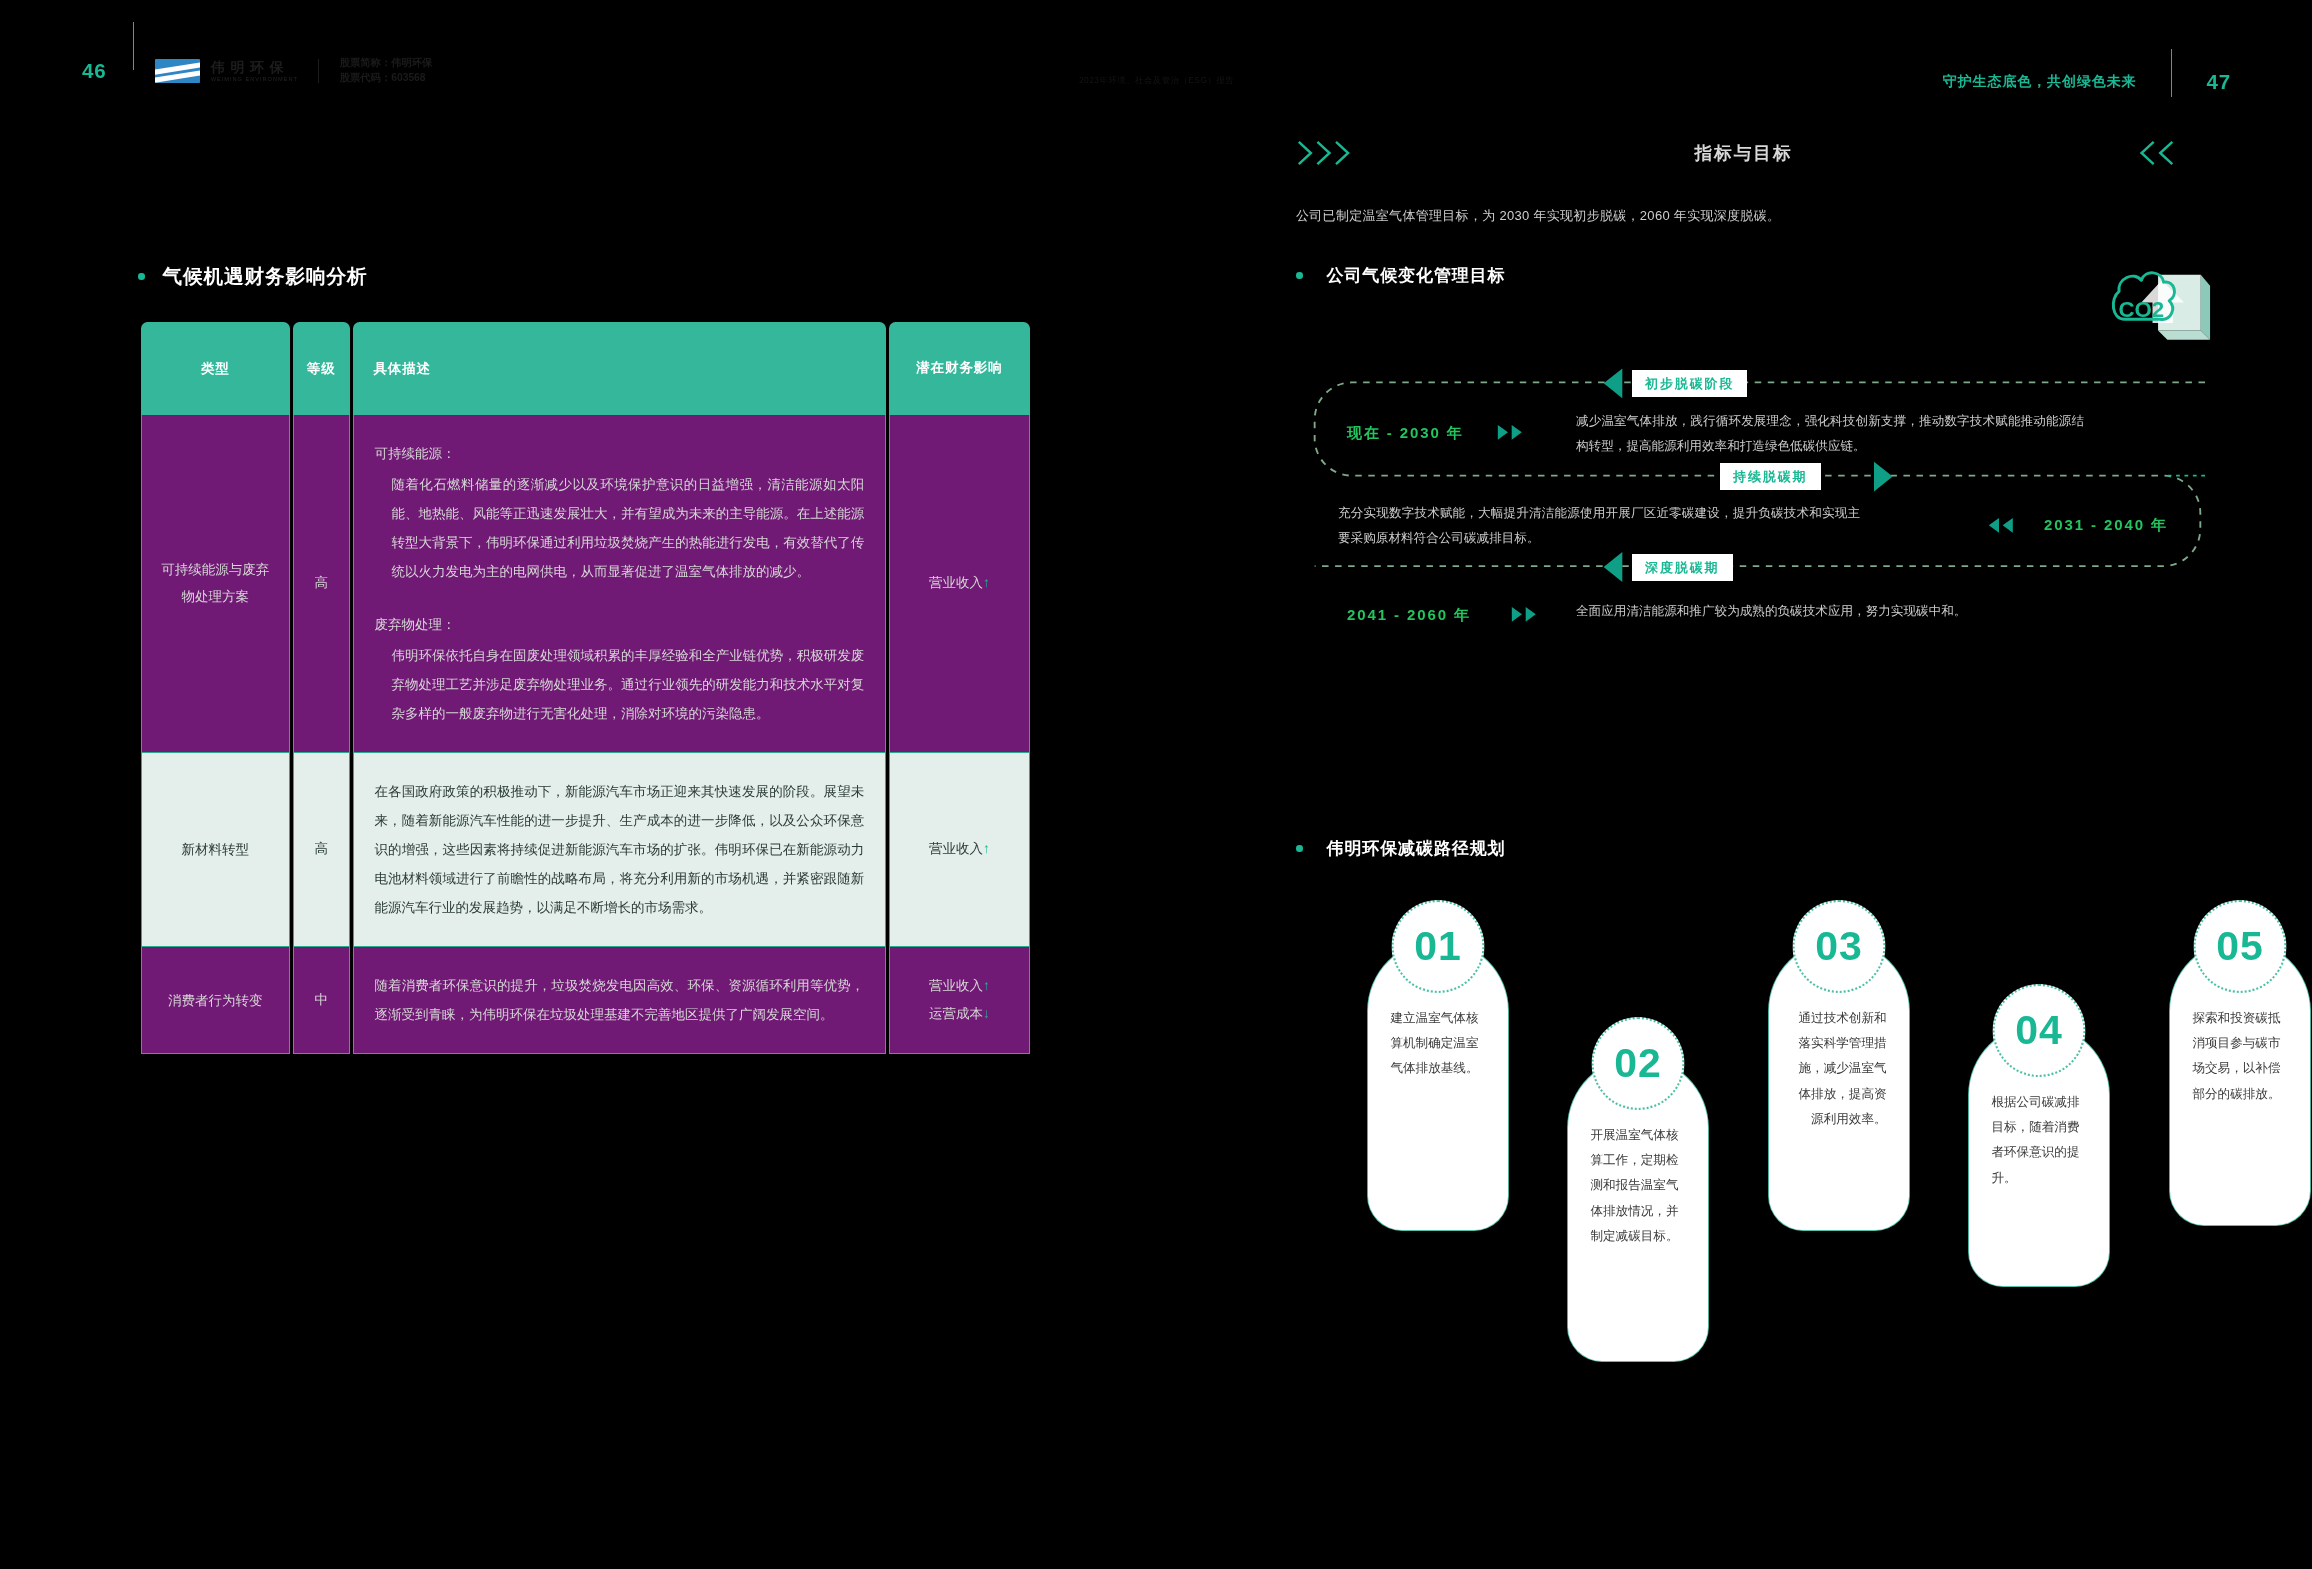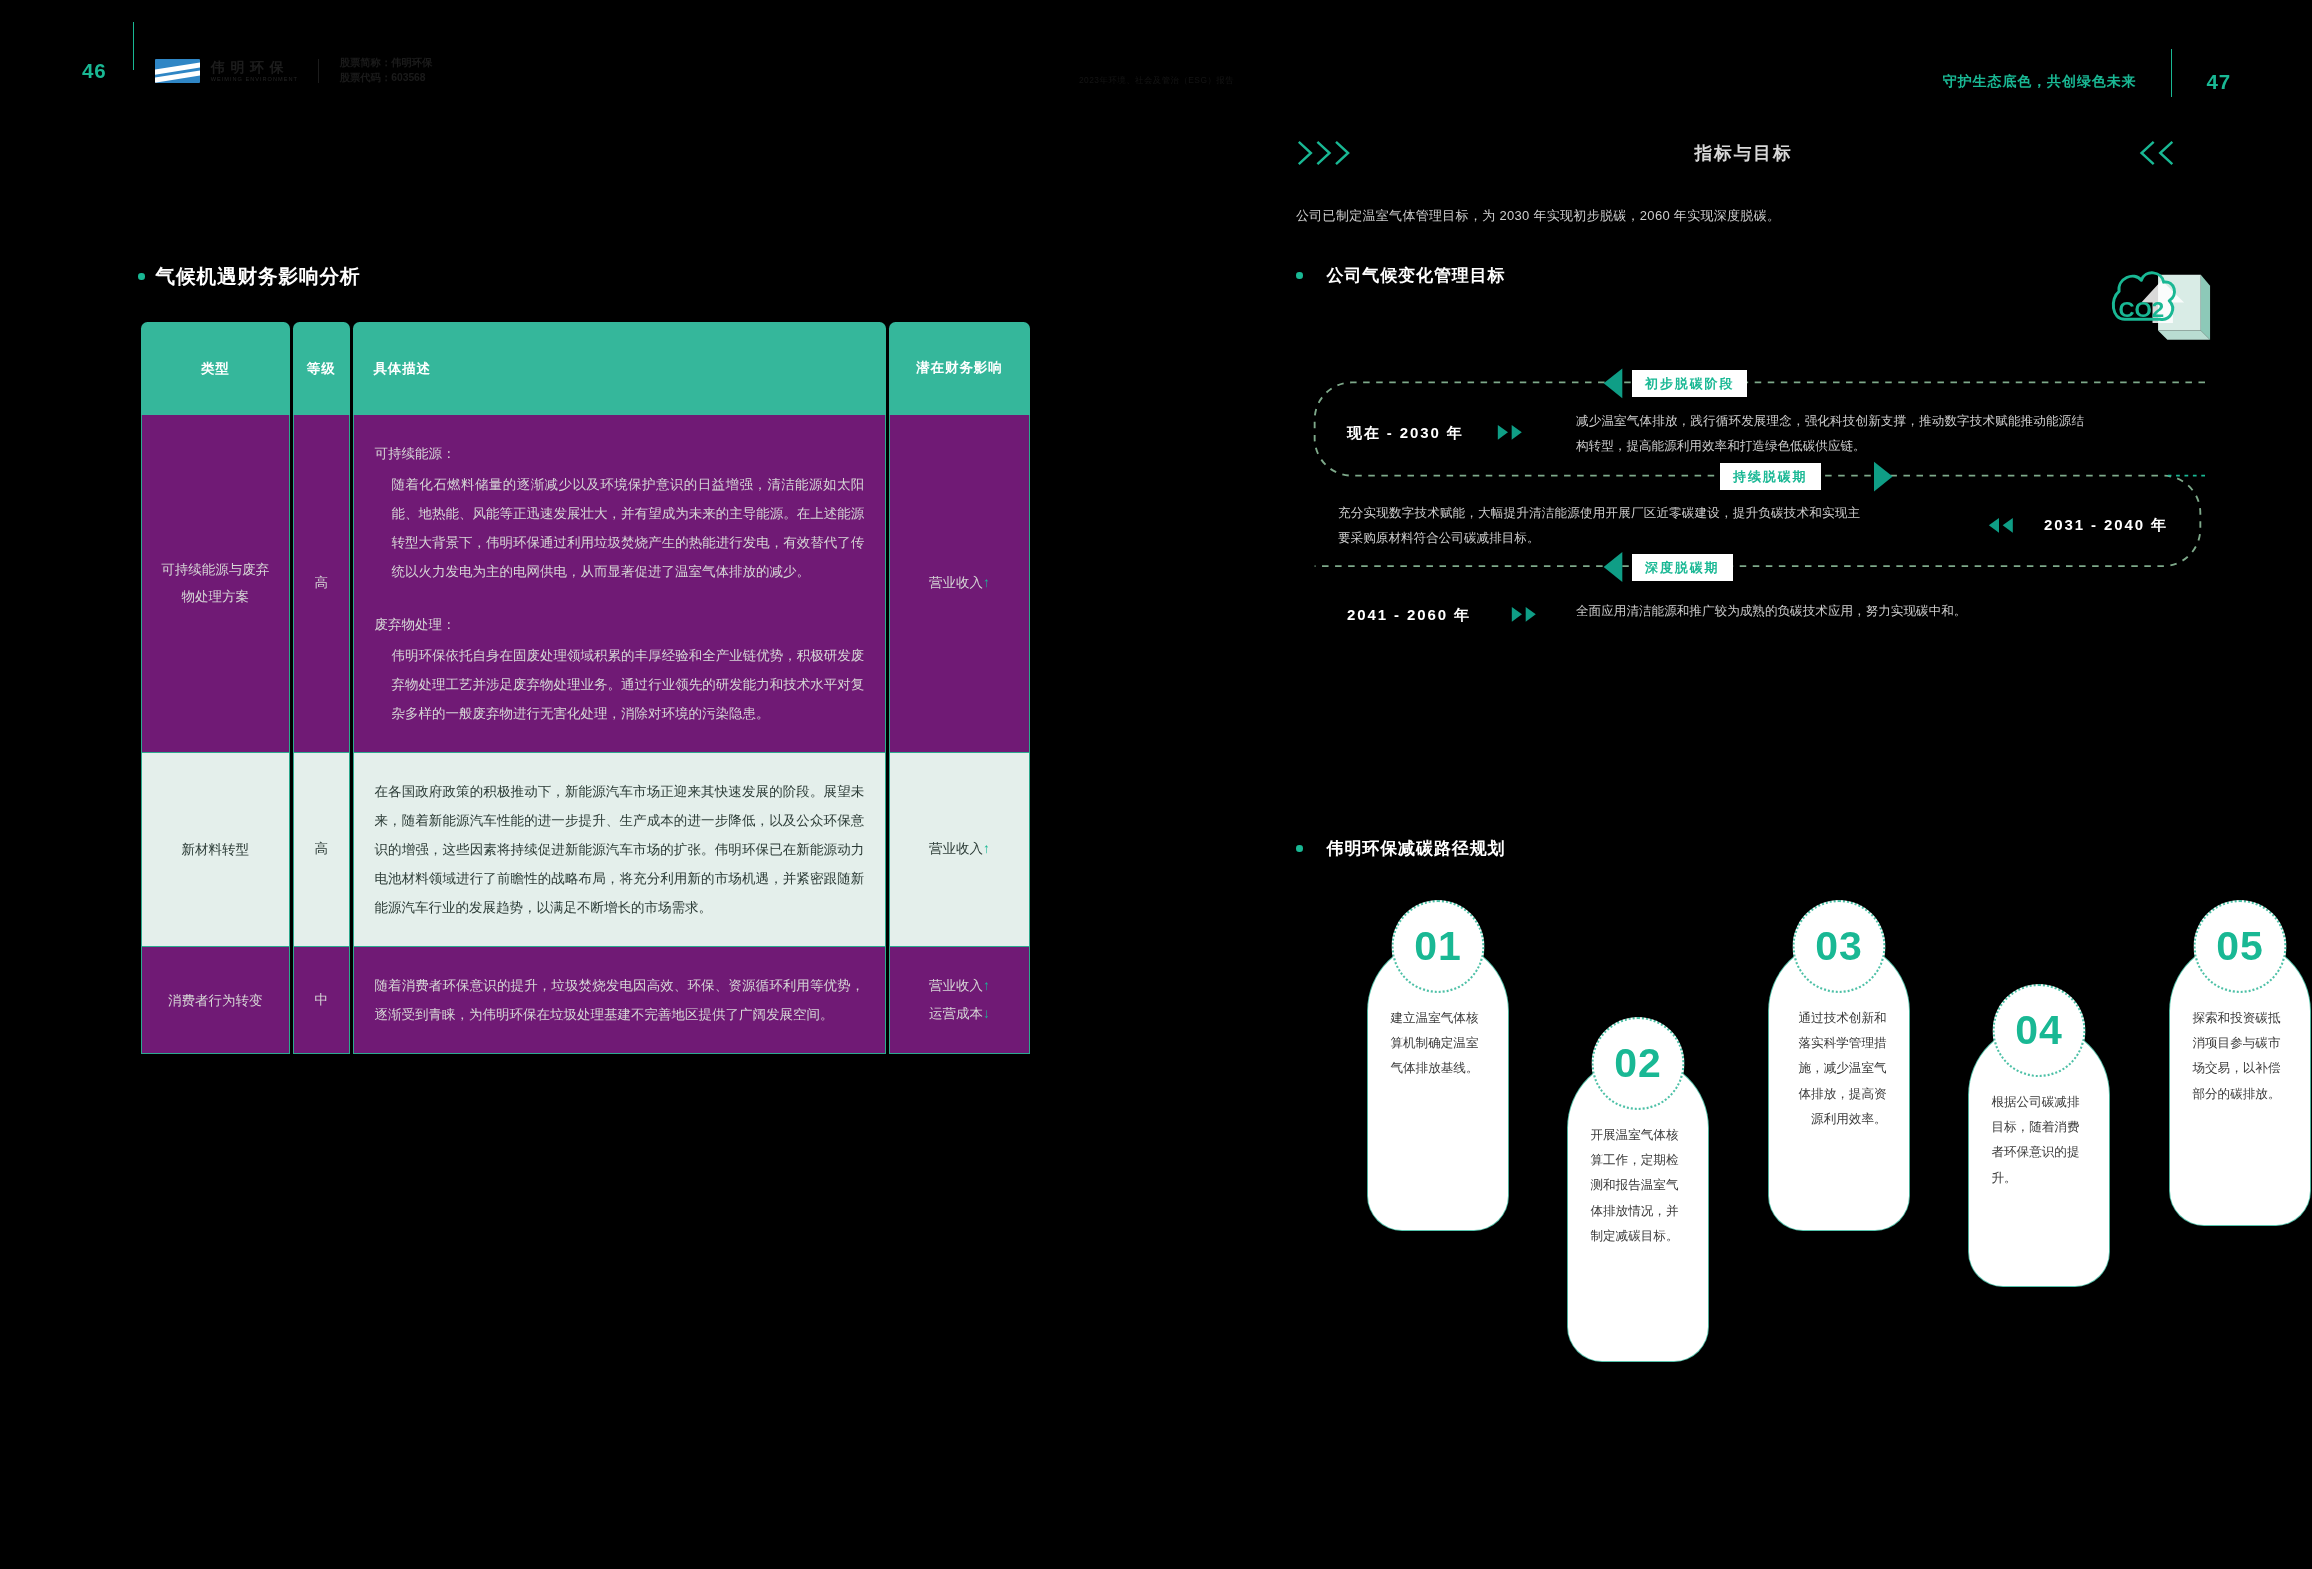--- a/index.html
+++ b/index.html
@@ -28,21 +28,21 @@
 
   .hdr-center{position:absolute;left:50%;transform:translateX(-50%);top:75px;font-size:8.4px;color:#141414;letter-spacing:0.5px;}
 
   .hdr-right{position:absolute;right:82px;top:58px;display:flex;align-items:center;gap:34px;}
   .hdr-right .slogan{color:#19b894;font-size:14px;font-weight:bold;letter-spacing:0.9px;}
   .hdr-right .vr{width:1.9px;height:48px;background:#19b894;position:relative;top:-9.3px;}
   .hdr-right .pgnum{font-size:20.5px;}
 
   
   .left-page{position:absolute;left:0;top:0;width:1156px;height:1570px;}
-  .sec-title{display:flex;align-items:center;gap:11px;}
+  .sec-title{display:flex;align-items:center;gap:18px;}
   .sec-dot{width:6.5px;height:6.5px;background:#19b894;border-radius:50%;display:inline-block;}
   .sec-title .t{font-size:19.6px;font-weight:bold;color:#ffffff;letter-spacing:0.9px;}
 
   table.ctable{border-collapse:separate;border-spacing:3.7px 0;width:895px;}
   .th-cell{background:#35b79b;color:#fff;font-size:17px;font-weight:bold;text-align:center;
            height:45px;border-radius:6.5px 6.5px 0 0;letter-spacing:0.9px;}
   .td{border-left:0.9px solid #2da98e;border-right:0.9px solid #2da98e;
       border-bottom:0.9px solid #2da98e;vertical-align:middle;}
   .row-dark .td{background:#701a75;}
   .row-light .td{background:#e4efeb;}
@@ -67,21 +67,21 @@
   .intro{position:absolute;left:140px;top:207px;font-size:13px;color:#cfcfcf;letter-spacing:0.3px;}
 
   .sub-title{position:absolute;display:flex;align-items:center;gap:24px;}
   .sub-title .t{font-size:17px;font-weight:bold;color:#fff;letter-spacing:0.9px;}
 
   
   .roadmap{position:absolute;left:140px;top:331px;width:909px;height:252px;}
   .rm-svg{position:absolute;left:0;top:0;}
   .stage-lbl{position:absolute;background:#fff;color:#19b894;font-size:13px;font-weight:bold;
              padding:4.7px 13px;letter-spacing:1.9px;white-space:nowrap;}
-  .year{position:absolute;color:#ffffff;font-size:15px;font-weight:bold;letter-spacing:1.9px;white-space:nowrap;}
+  .year{position:absolute;color:#22c55e;font-size:15px;font-weight:bold;letter-spacing:1.9px;white-space:nowrap;}
   .rdesc{position:absolute;font-size:12.6px;line-height:2.0;color:#cdcdcd;width:485px;text-align:justify;}
   .co2{position:absolute;right:-9.3px;top:-73px;width:123px;height:104px;}
 
   
   .cards{position:absolute;left:140px;top:876px;width:918px;height:503px;}
   .card{position:absolute;width:140px;background:#fff;border-radius:70px 70px 34px 34px;
         box-shadow:0 0 0 0.9px #54c3ab;margin-left:44px;}
   .card .body{padding:65px 22.4px 28px 22.4px;font-size:12.6px;line-height:2.0;color:#3a3a3a;}
   .badge{position:absolute;left:50%;transform:translateX(-50%);width:89px;height:89px;border-radius:50%;
          background:#fff;border:2.8px dotted #4cc0a6;display:flex;align-items:center;justify-content:center;}

